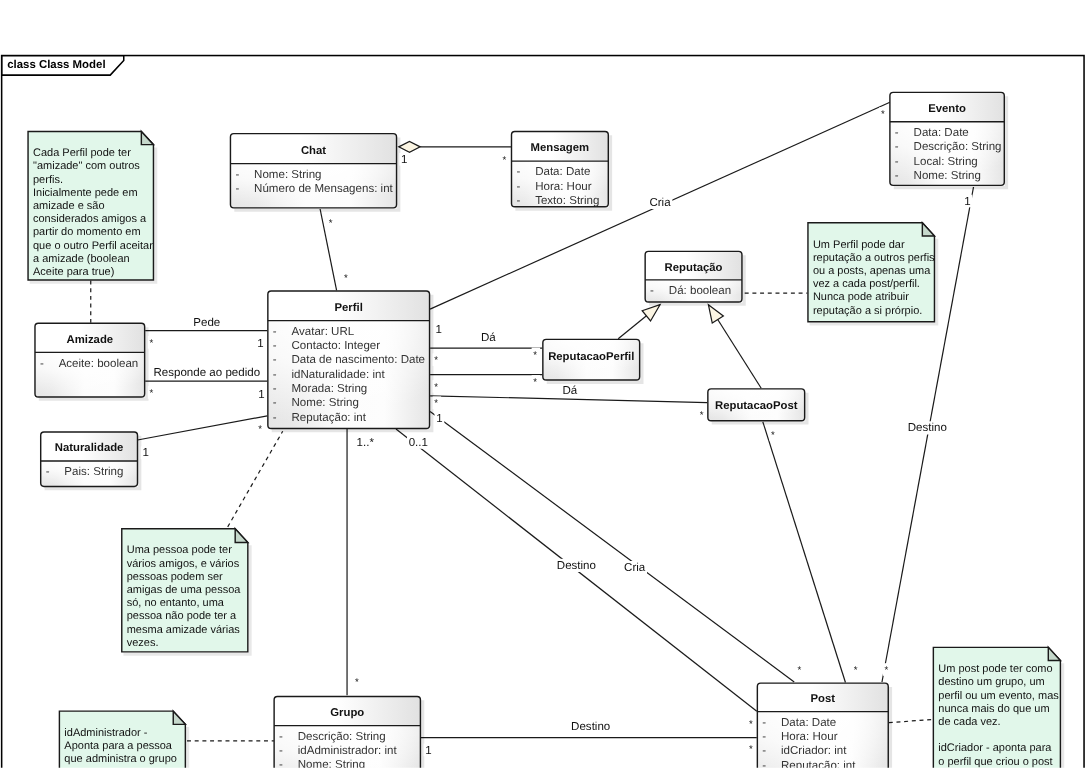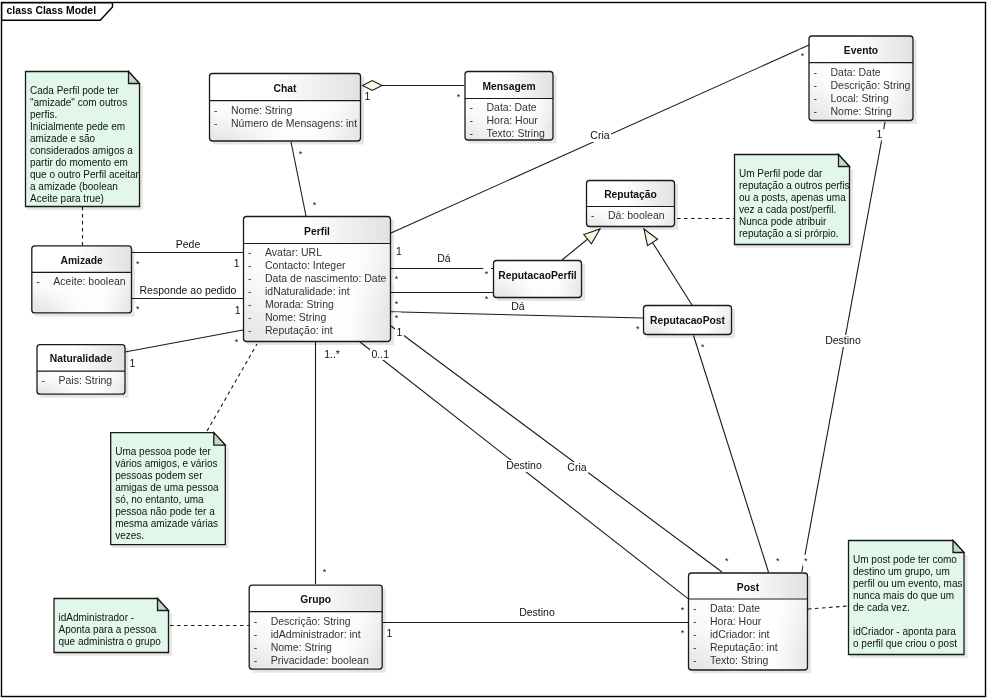--- a/index.html
+++ b/index.html
@@ -1,18 +1,18 @@
 <!DOCTYPE html>
 <html><head>
 <meta charset="utf-8">
 <style>
   html,body{margin:0;padding:0;background:#fff;}
   body{width:988px;height:698px;overflow:hidden;
        font-family:"Liberation Sans",sans-serif;}
-  #canvas{position:relative;width:988px;height:578px;background:#fff;}
+  #canvas{position:relative;width:988px;height:578px;background:#fff;margin-top:48px;}
   #art{position:absolute;left:0;top:0;}
   .cls-title{font-weight:bold;font-size:10.3px;fill:#111;}
   .cls-attr{font-size:10.5px;fill:#333;}
   .note-text{font-size:10px;fill:#111;}
   .edge-label{font-size:10.5px;fill:#111;}
   .mult{font-size:10.5px;fill:#111;}
   .star{font-size:9px;}
   .tab-title{font-weight:bold;font-size:10.4px;fill:#000;}
 </style>
 </head>

